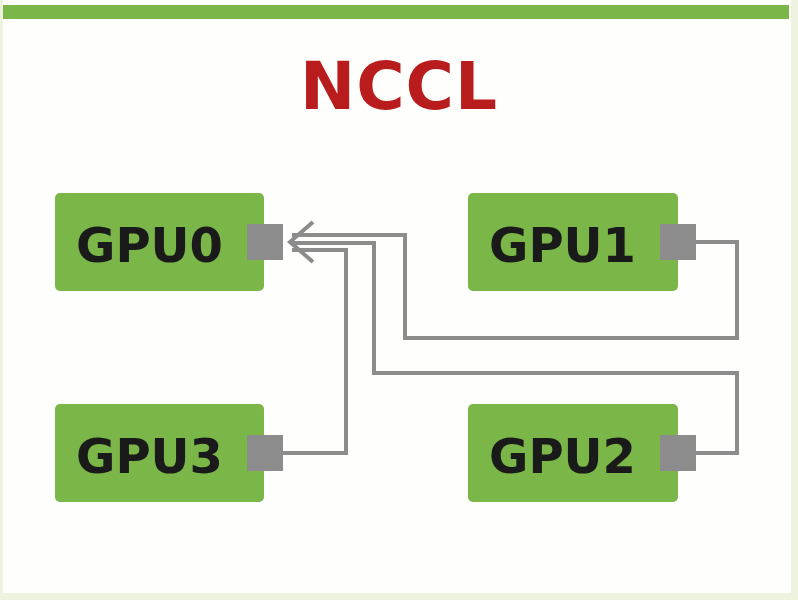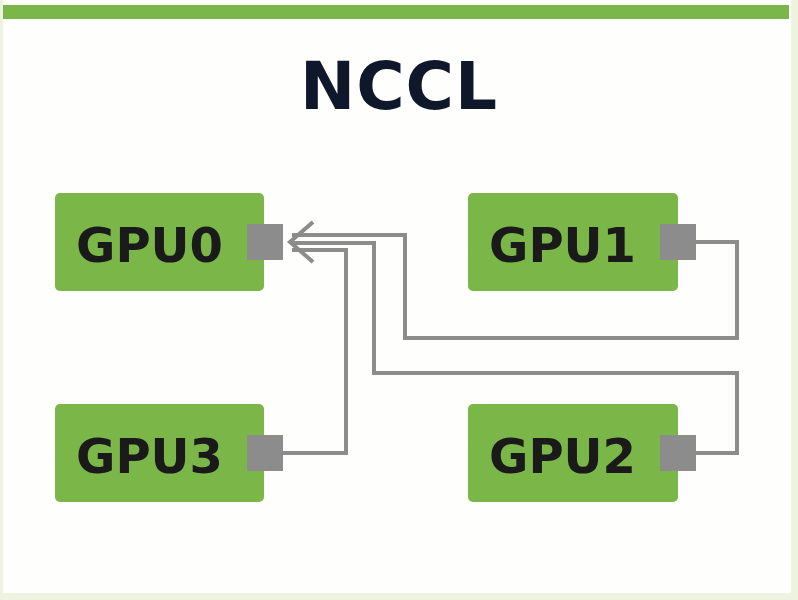--- a/index.html
+++ b/index.html
@@ -12,21 +12,21 @@
   .panel {
     position: absolute; left: 3px; top: 0; width: 788px; height: 593px;
     background: #FEFEFC;
   }
   .topbar {
     position: absolute; left: 3px; top: 5px; width: 786px; height: 14px;
     background: #7AB648;
   }
   .title {
     position: absolute; left: 0; top: 52px; width: 798px; text-align: center;
-    font-size: 66px; font-weight: bold; color: #0f172a; letter-spacing: 1px;
+    font-size: 66px; font-weight: bold; color: #b91c1c; letter-spacing: 1px;
     line-height: 70px;
   }
   svg.diagram { position: absolute; left: 0; top: 0; }
   .gpu-label {
     font-family: "DejaVu Sans", "Liberation Sans", sans-serif;
     font-weight: bold; font-size: 48px; fill: #1A1A1A;
   }
 </style>
 </head>
 <body>

